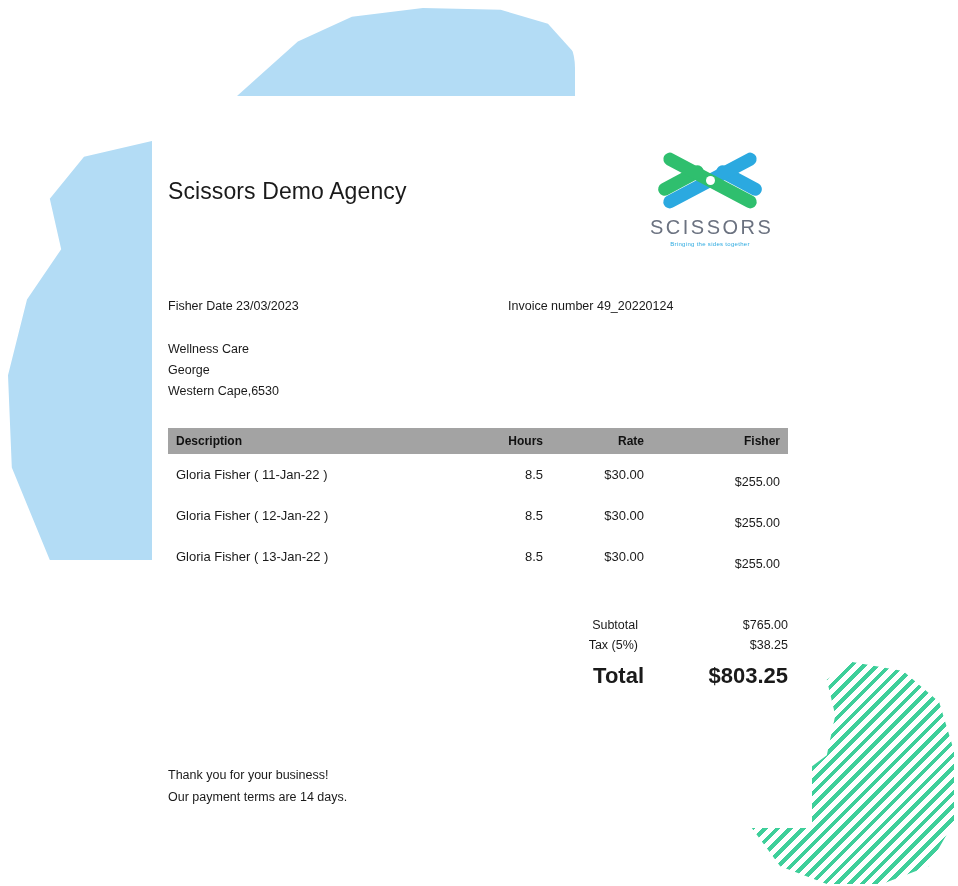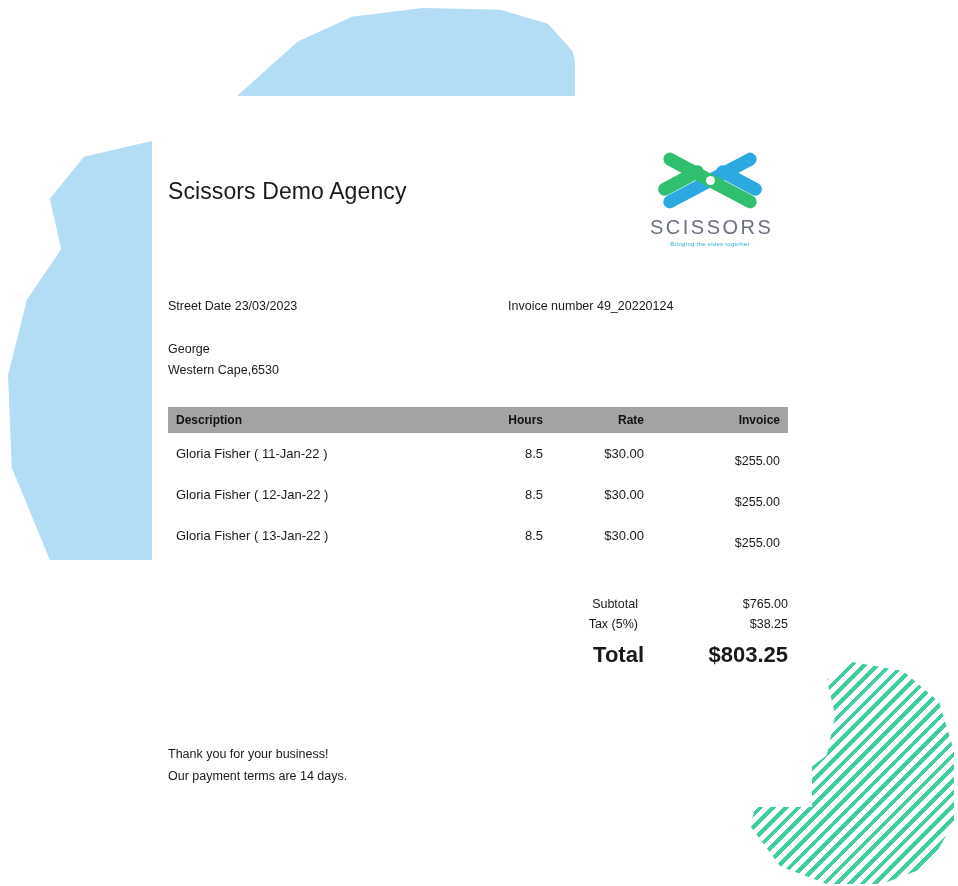--- a/index.html
+++ b/index.html
@@ -210,41 +210,42 @@
         <div class="bar green"></div>
         <div class="pivot"></div>
       </div>
       <div class="logo-word">SCISSORS</div>
       <div class="logo-tag">Bringing the sides together</div>
     </div>
   </div>
 
   <div class="meta-row">
     <div class="meta-left">
-      <span>Street Date</span>
+      <span>Fisher Date</span>
       <span>23/03/2023</span>
     </div>
     <div class="meta-right">
       <span class="label">Invoice number</span>
       <span>49_20220124</span>
     </div>
   </div>
 
   <div class="bill-to">
+    <div>Wellness Care</div>
     <div>George</div>
     <div>Western Cape,6530</div>
   </div>
 
   <table class="items">
     <thead>
       <tr>
         <th class="c-desc">Description</th>
         <th class="c-hours">Hours</th>
         <th class="c-rate">Rate</th>
-        <th class="c-amount">Invoice</th>
+        <th class="c-amount">Fisher</th>
       </tr>
     </thead>
     <tbody>
       <tr>
         <td class="c-desc">Gloria Fisher ( 11-Jan-22 )</td>
         <td class="c-hours">8.5</td>
         <td class="c-rate">$30.00</td>
         <td class="c-amount">$255.00</td>
       </tr>
       <tr>

